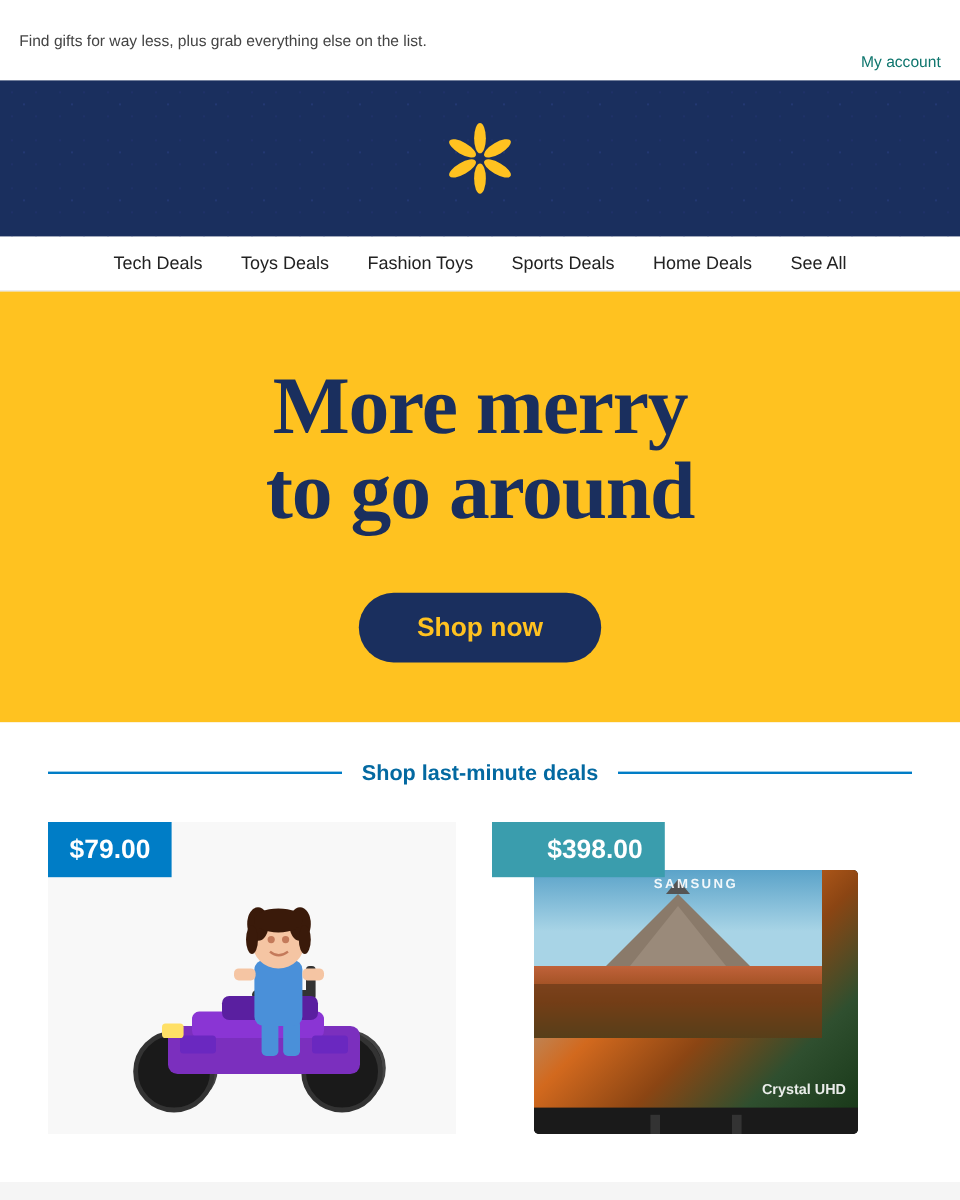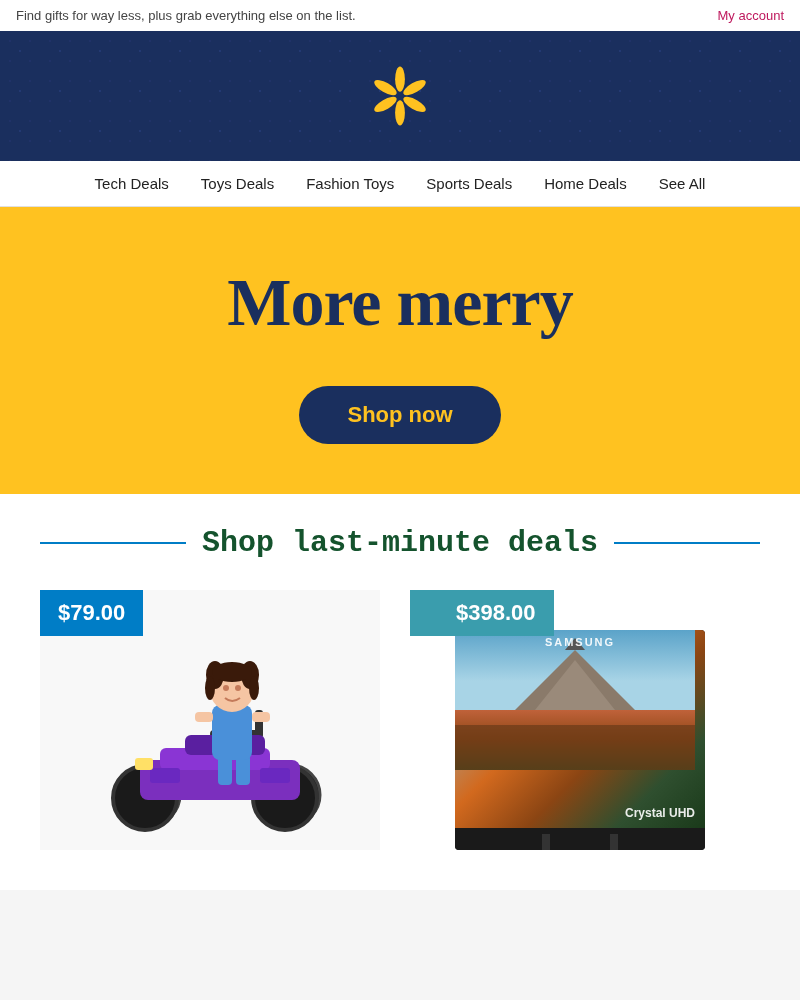--- a/index.html
+++ b/index.html
@@ -119,25 +119,24 @@
       gap: 16px;
       padding: 32px 40px 20px;
       background: #fff;
     }
     .section-line {
       flex: 1;
       height: 2px;
       background: #007dc6;
     }
     .section-title {
-      font-size: 30px;
+      font-size: 18px;
       font-weight: 600;
-      color: #14532d;
+      color: #0369a1;
       white-space: nowrap;
-      font-family: Liberation Mono, monospace;
     }
 
     
     .products-row {
       display: flex;
       gap: 10px;
       background: #fff;
       padding: 10px 40px 40px;
     }
     .product-card {
@@ -168,21 +167,21 @@
       display: flex;
       align-items: center;
       justify-content: center;
       overflow: hidden;
       background: #f8f8f8;
     }
 
     
     .tv-container {
       position: relative;
-      width: 250px;
+      width: 270px;
       height: 220px;
       background: #1a1a1a;
       border-radius: 4px;
       overflow: hidden;
       display: flex;
       flex-direction: column;
     }
     .tv-screen {
       flex: 1;
       background: linear-gradient(135deg, #87CEEB 0%, #d2691e 40%, #8B4513 60%, #2F4F2F 80%, #1a3a1a 100%);
@@ -203,21 +202,21 @@
       width: 8px;
       height: 16px;
       background: #333;
     }
   </style>
 </head>
 <body>
 
 <div class="top-bar">
   <span>Find gifts for way less, plus grab everything else on the list.</span>
-  <a style="color:#be185d; text-decoration:none;">My account</a>
+  <a style="color:#0f766e; text-decoration:none;margin-top:36px;">My account</a>
 </div>
 
 <div class="header">
   <div class="hex-pattern"></div>
   <div class="walmart-logo">
 
     <svg class="walmart-spark" viewBox="0 0 100 100" xmlns="http://www.w3.org/2000/svg">
 
       <g transform="translate(50,50)">
 
@@ -242,20 +241,21 @@
   <a class="nav-item" href="#">Toys Deals</a>
   <a class="nav-item" href="#">Fashion Toys</a>
   <a class="nav-item" href="#">Sports Deals</a>
   <a class="nav-item" href="#">Home Deals</a>
   <a class="nav-item" href="#">See All</a>
 </nav>
 
 <div class="hero">
   <div class="hero-title">
     <span>More merry</span><br>
+    <span>to go around</span>
   </div>
   <button class="shop-now-btn">Shop now</button>
 </div>
 
 <div class="section-header">
   <div class="section-line"></div>
   <span class="section-title">Shop last-minute deals</span>
   <div class="section-line"></div>
 </div>
 

